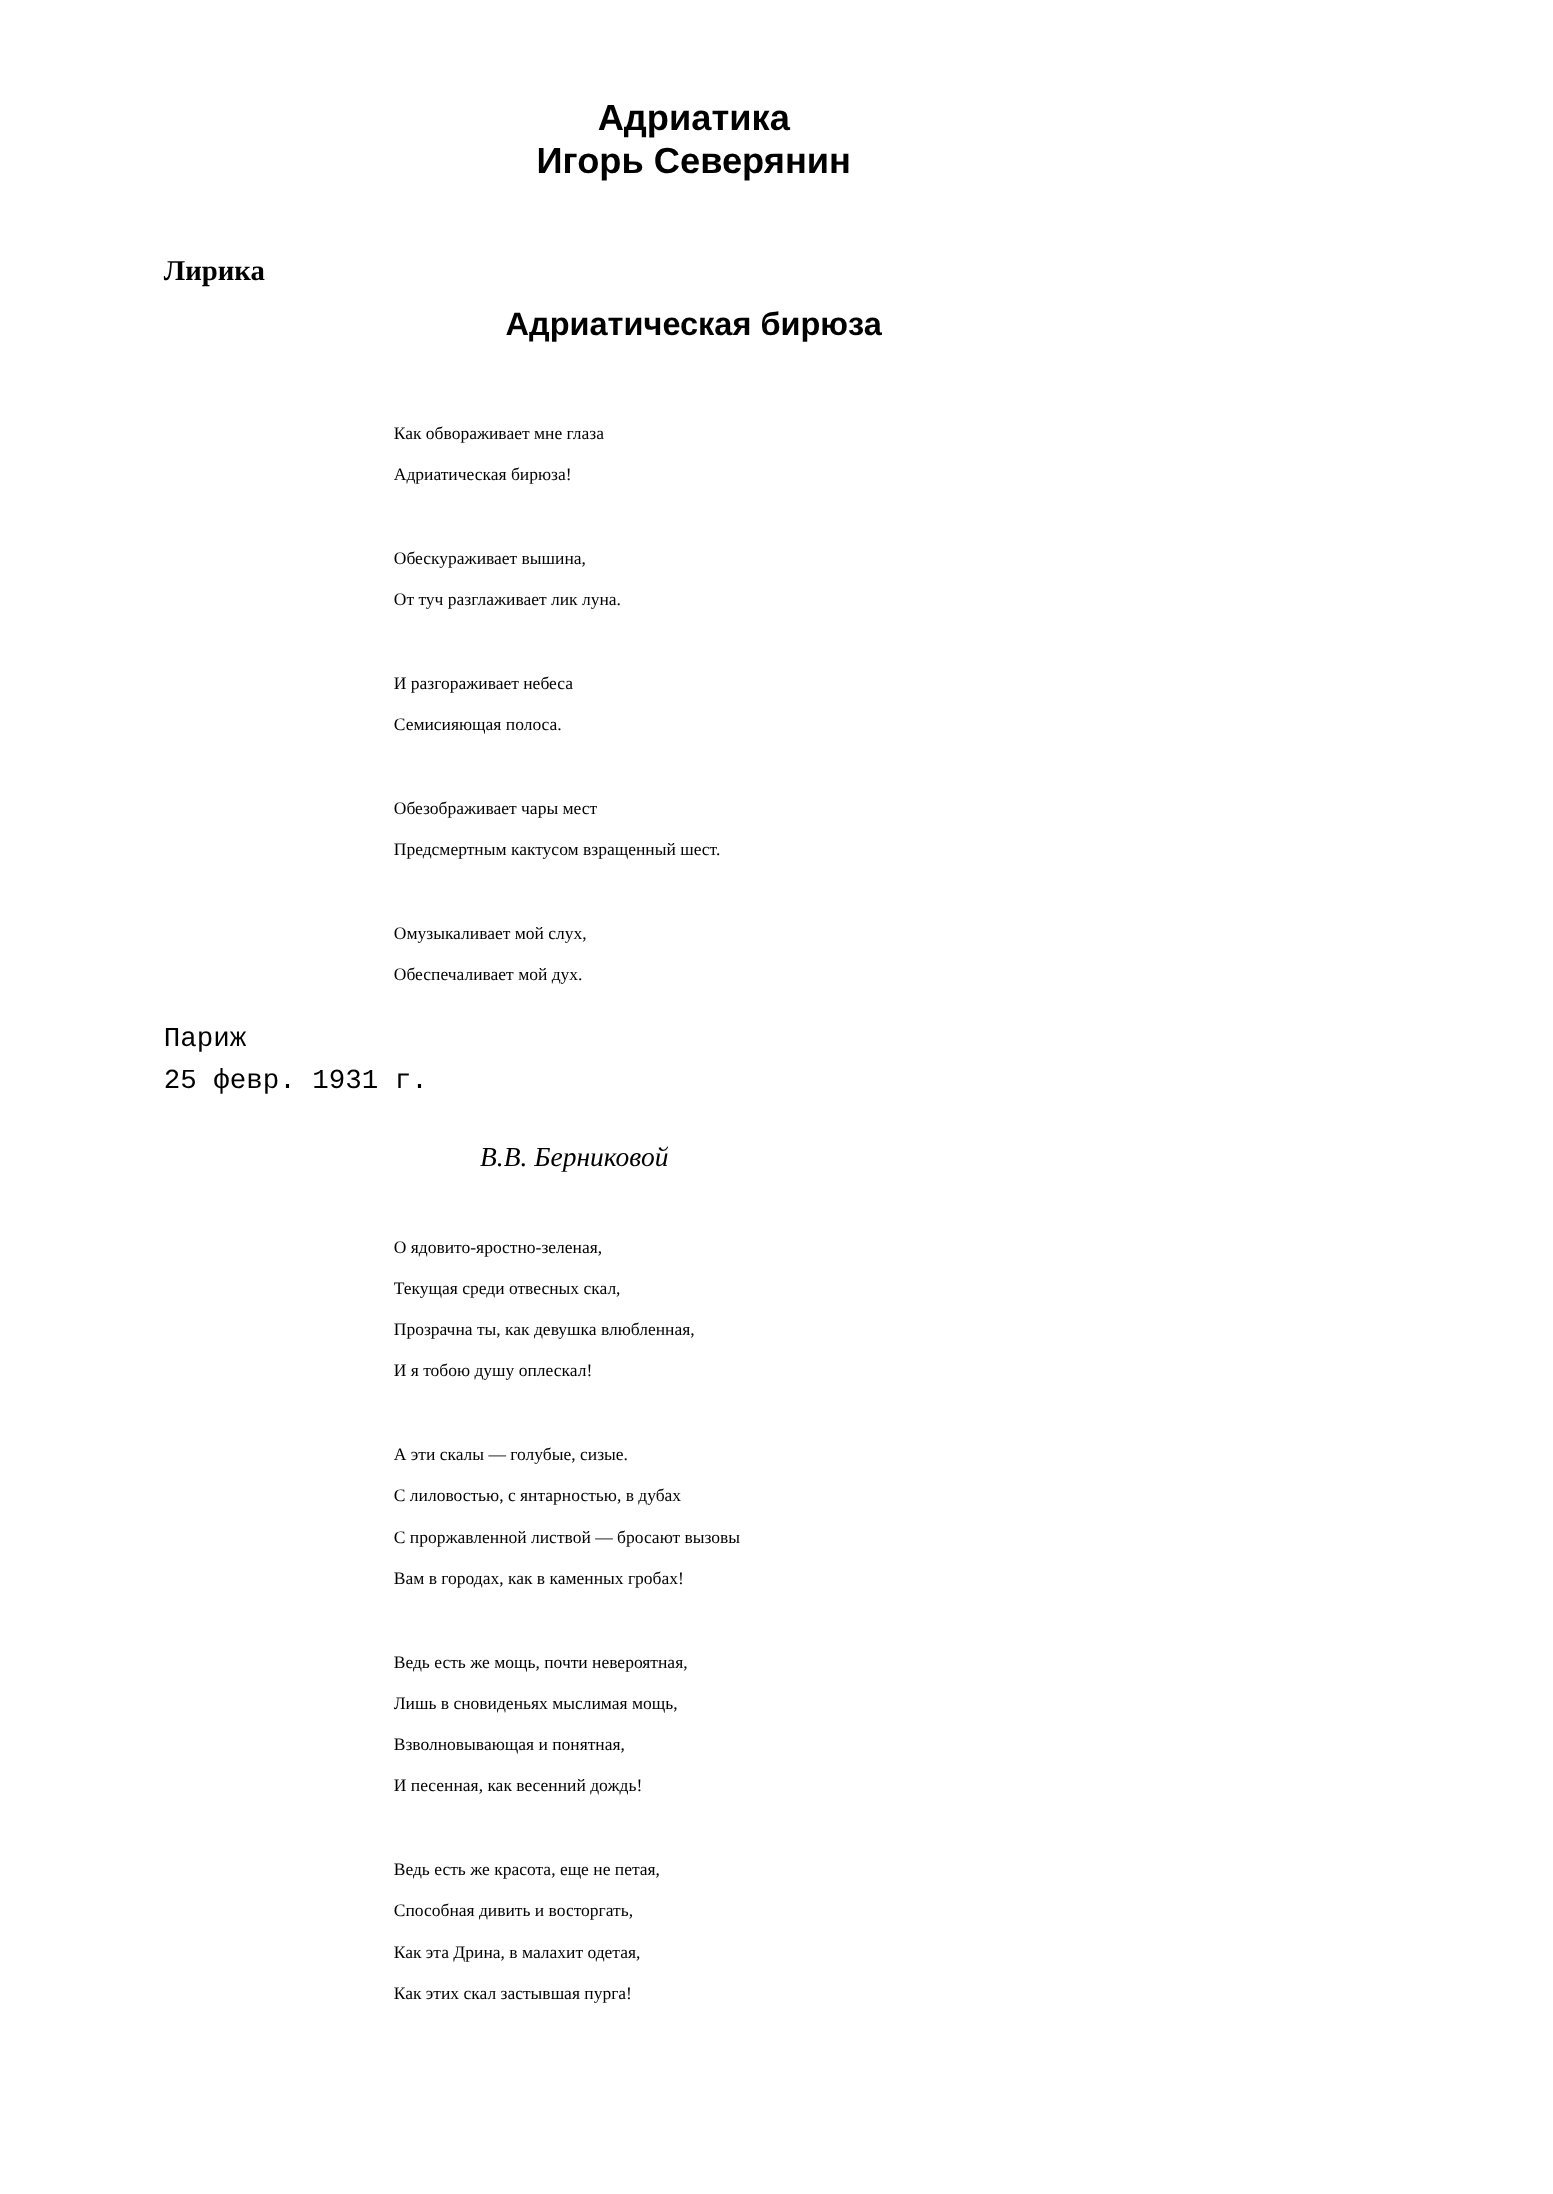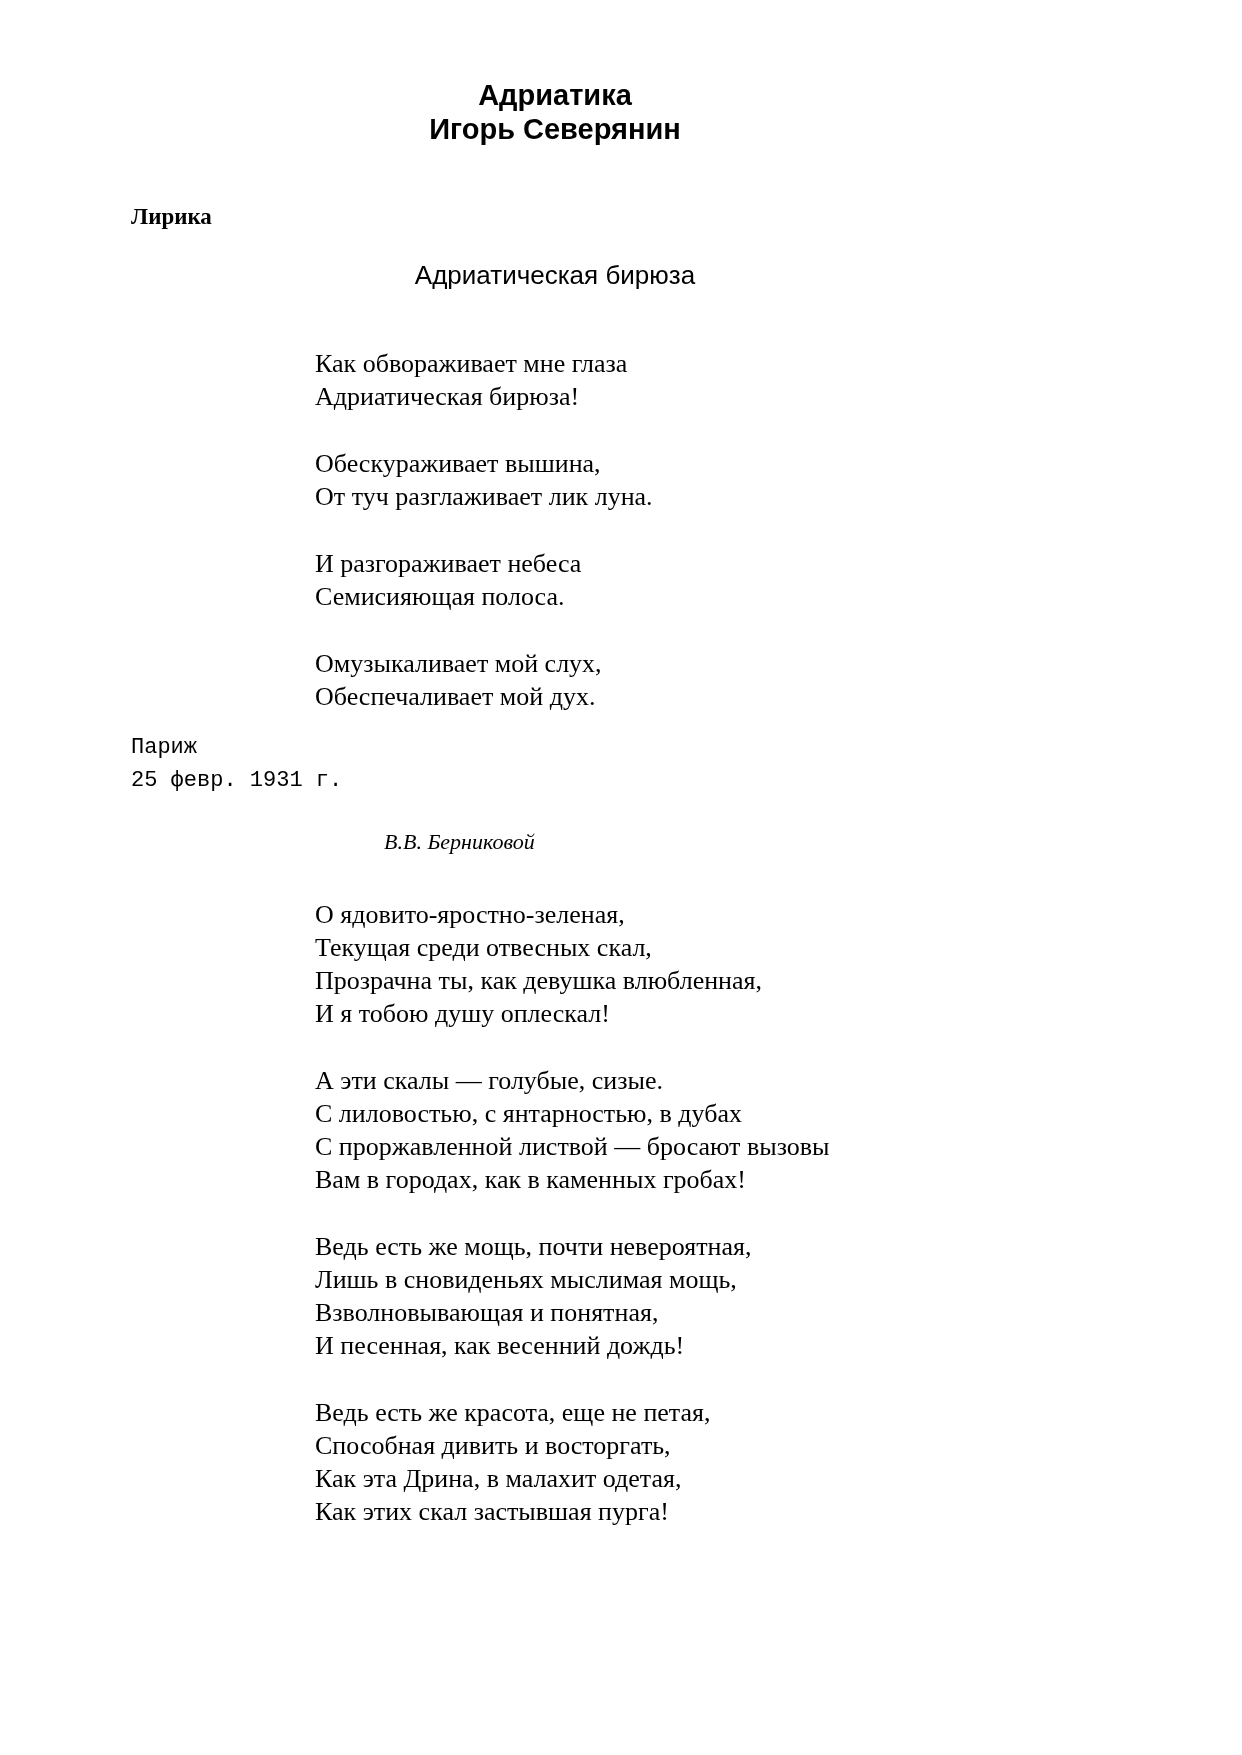--- a/index.html
+++ b/index.html
@@ -31,31 +31,31 @@
     display: block;
   }
   .section-heading {
     font-family: "Liberation Serif", serif;
     font-weight: bold;
     font-size: 23px;
     margin: 58px 0 0 0;
   }
   .poem-title {
     font-family: "Liberation Sans", sans-serif;
-    font-weight: normal;
+    font-weight: bold;
     font-size: 26px;
     text-align: center;
-    margin: 30px 0 0 0;
+    margin: 14px 0 0 0;
   }
   .poem-title.second {
     margin-top: 22px;
   }
   .poem-body {
     margin-left: 184px;
-    font-size: 26px;
+    font-size: 14px;
     line-height: 33px;
     margin-top: 56px;
   }
   .poem-body.second {
     margin-top: 40px;
   }
   .stanza {
     white-space: pre-line;
     margin: 0 0 34px 0;
   }
@@ -90,20 +90,22 @@
 
   <h3 class="poem-title">Адриатическая бирюза</h3>
 
   <div class="poem-body">
     <div class="stanza">Как обвораживает мне глаза
 Адриатическая бирюза!</div>
     <div class="stanza">Обескураживает вышина,
 От туч разглаживает лик луна.</div>
     <div class="stanza">И разгораживает небеса
 Семисияющая полоса.</div>
+    <div class="stanza">Обезображивает чары мест
+Предсмертным кактусом взращенный шест.</div>
     <div class="stanza">Омузыкаливает мой слух,
 Обеспечаливает мой дух.</div>
   </div>
 
   <div class="signature">Париж
 25 февр. 1931 г.</div>
 
 
   <div class="dedication">В.В. Берниковой</div>
 

